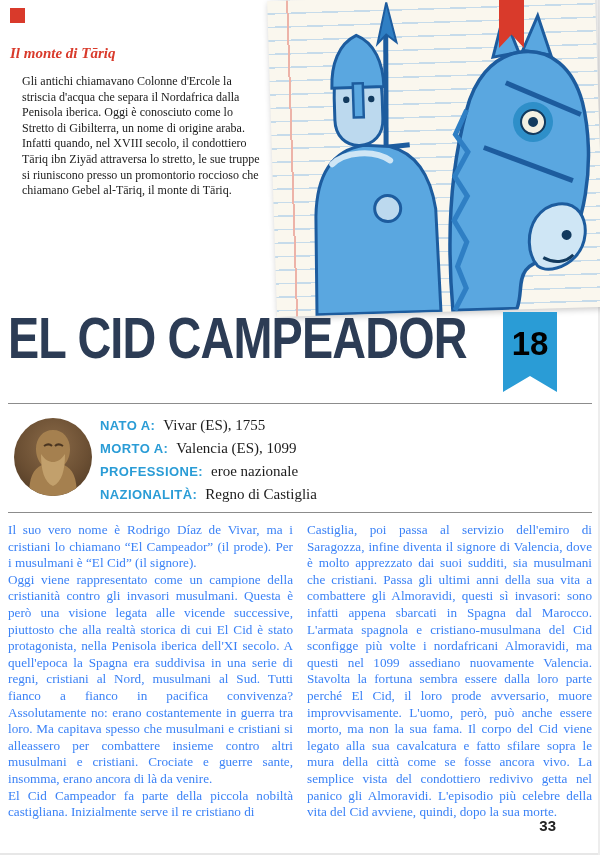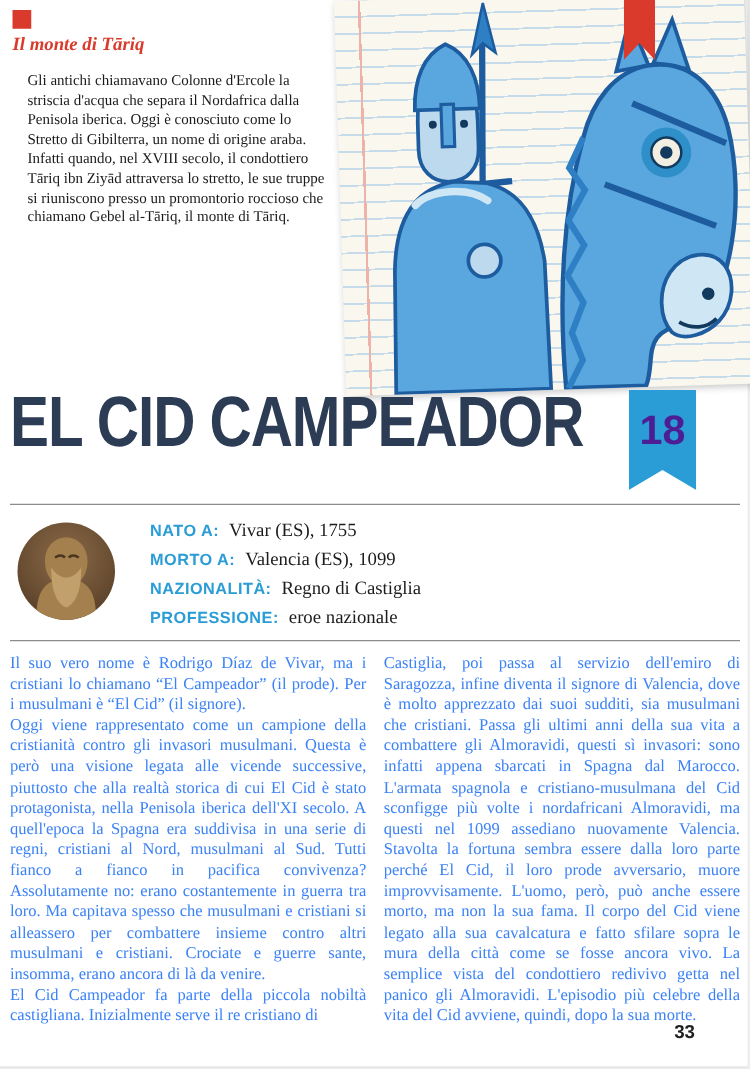--- a/index.html
+++ b/index.html
@@ -7,21 +7,21 @@
   }
   html,body{margin:0;padding:0;background:#fff;}
   .page{
     position:relative;width:600px;height:855px;background:#fff;overflow:hidden;
     font-family:"Liberation Serif",serif;color:var(--ink);
     outline:1px solid #d8d8d8;
     box-shadow:inset -2px 0 0 #ededed, inset 0 -2px 0 #e7e7e7;
   }
   
   .red-square{position:absolute;left:10px;top:8px;width:15px;height:15px;background:var(--red);}
-  .sidebar{position:absolute;left:10px;top:28px;width:262px;}
+  .sidebar{position:absolute;left:10px;top:45px;width:262px;}
   .sidebar h3{margin:0 0 7px 0;font:italic 700 15px "Liberation Serif",serif;color:var(--red);}
   .sidebar p{margin:12px;font-size:12px;line-height:15.6px;color:#1a1a1a;}
   
   .illustration{position:absolute;left:272px;top:-4px;width:328px;height:316px;}
   .paper{
     position:absolute;inset:0;transform:rotate(-1.8deg);transform-origin:center;
     background-color:#faf7ee;
     background-image:
       linear-gradient(to right, transparent 19px, #edb3a8 19px, #edb3a8 21px, transparent 21px),
       repeating-linear-gradient(to bottom, transparent 0, transparent 12px, #c6dbea 12px, #c6dbea 13.5px);
@@ -36,26 +36,26 @@
   .title{
     position:absolute;left:8px;top:310px;margin:0;white-space:nowrap;
     font-family:"Liberation Sans",sans-serif;font-weight:700;font-size:57px;line-height:1;
     letter-spacing:-1px;color:var(--navy);transform:scaleX(.82);transform-origin:left top;
   }
   .badge{
     position:absolute;left:503px;top:312px;width:54px;height:80px;background:var(--blue);z-index:5;
     clip-path:polygon(0 0,100% 0,100% 100%,50% 80%,0 100%);
     display:flex;justify-content:center;align-items:flex-start;
   }
-  .badge span{font-family:"Liberation Sans",sans-serif;font-weight:700;font-size:33px;color:#4c1d95;margin-top:13px;}
+  .badge span{font-family:"Liberation Sans",sans-serif;font-weight:700;font-size:33px;color:#000000;margin-top:13px;}
   
   .rule{position:absolute;left:8px;width:584px;border:none;border-top:1px solid #8c8c8c;margin:0;}
   .rule-top{top:403px;} .rule-bottom{top:512px;}
   
-  .profile{position:absolute;left:14px;top:415px;display:flex;gap:28px;text-align:right;}
+  .profile{position:absolute;left:14px;top:415px;display:flex;gap:8px;text-align:right;}
   .portrait{
     position:relative;flex:none;width:78px;height:78px;border-radius:50%;overflow:hidden;margin-top:3px;
     background:radial-gradient(circle at 50% 35%, #8a6a48 0%, #6b4f33 55%, #4a3521 100%);
   }
   .portrait svg{position:absolute;inset:0;width:100%;height:100%;}
   .fields{padding-top:2px;}
   .field-row{display:flex;align-items:baseline;gap:8px;height:23px;}
   .field-label{font-family:"Liberation Sans",sans-serif;font-weight:700;font-size:13px;letter-spacing:.4px;color:var(--blue);}
   .field-value{font-family:"Liberation Serif",serif;font-size:15px;color:#1c1c1c;}
   
@@ -140,26 +140,26 @@
     <div class="fields">
       <div class="field-row">
         <span class="field-label">NATO A:</span>
         <span class="field-value">Vivar (ES), 1755</span>
       </div>
       <div class="field-row">
         <span class="field-label">MORTO A:</span>
         <span class="field-value">Valencia (ES), 1099</span>
       </div>
       <div class="field-row">
+        <span class="field-label">PROFESSIONE:</span>
+        <span class="field-value">eroe nazionale</span>
+      </div>
+      <div class="field-row">
         <span class="field-label">NAZIONALITÀ:</span>
         <span class="field-value">Regno di Castiglia</span>
-      </div>
-      <div class="field-row">
-        <span class="field-label">PROFESSIONE:</span>
-        <span class="field-value">eroe nazionale</span>
       </div>
     </div>
   </div>
 
   <hr class="rule rule-bottom">
 
   <div class="article">
     <div class="col">
       <p>Il suo vero nome è Rodrigo Díaz de Vivar, ma i cristiani lo chiamano “El Campeador” (il prode). Per i musulmani è “El Cid” (il signore).</p>
       <p>Oggi viene rappresentato come un campione della cristianità contro gli invasori musulmani. Questa è però una visione legata alle vicende successive, piuttosto che alla realtà storica di cui El Cid è stato protagonista, nella Penisola iberica dell'XI secolo. A quell'epoca la Spagna era suddivisa in una serie di regni, cristiani al Nord, musulmani al Sud. Tutti fianco a fianco in pacifica convivenza? Assolutamente no: erano costantemente in guerra tra loro. Ma capitava spesso che musulmani e cristiani si alleassero per combattere insieme contro altri musulmani e cristiani. Crociate e guerre sante, insomma, erano ancora di là da venire.</p>

